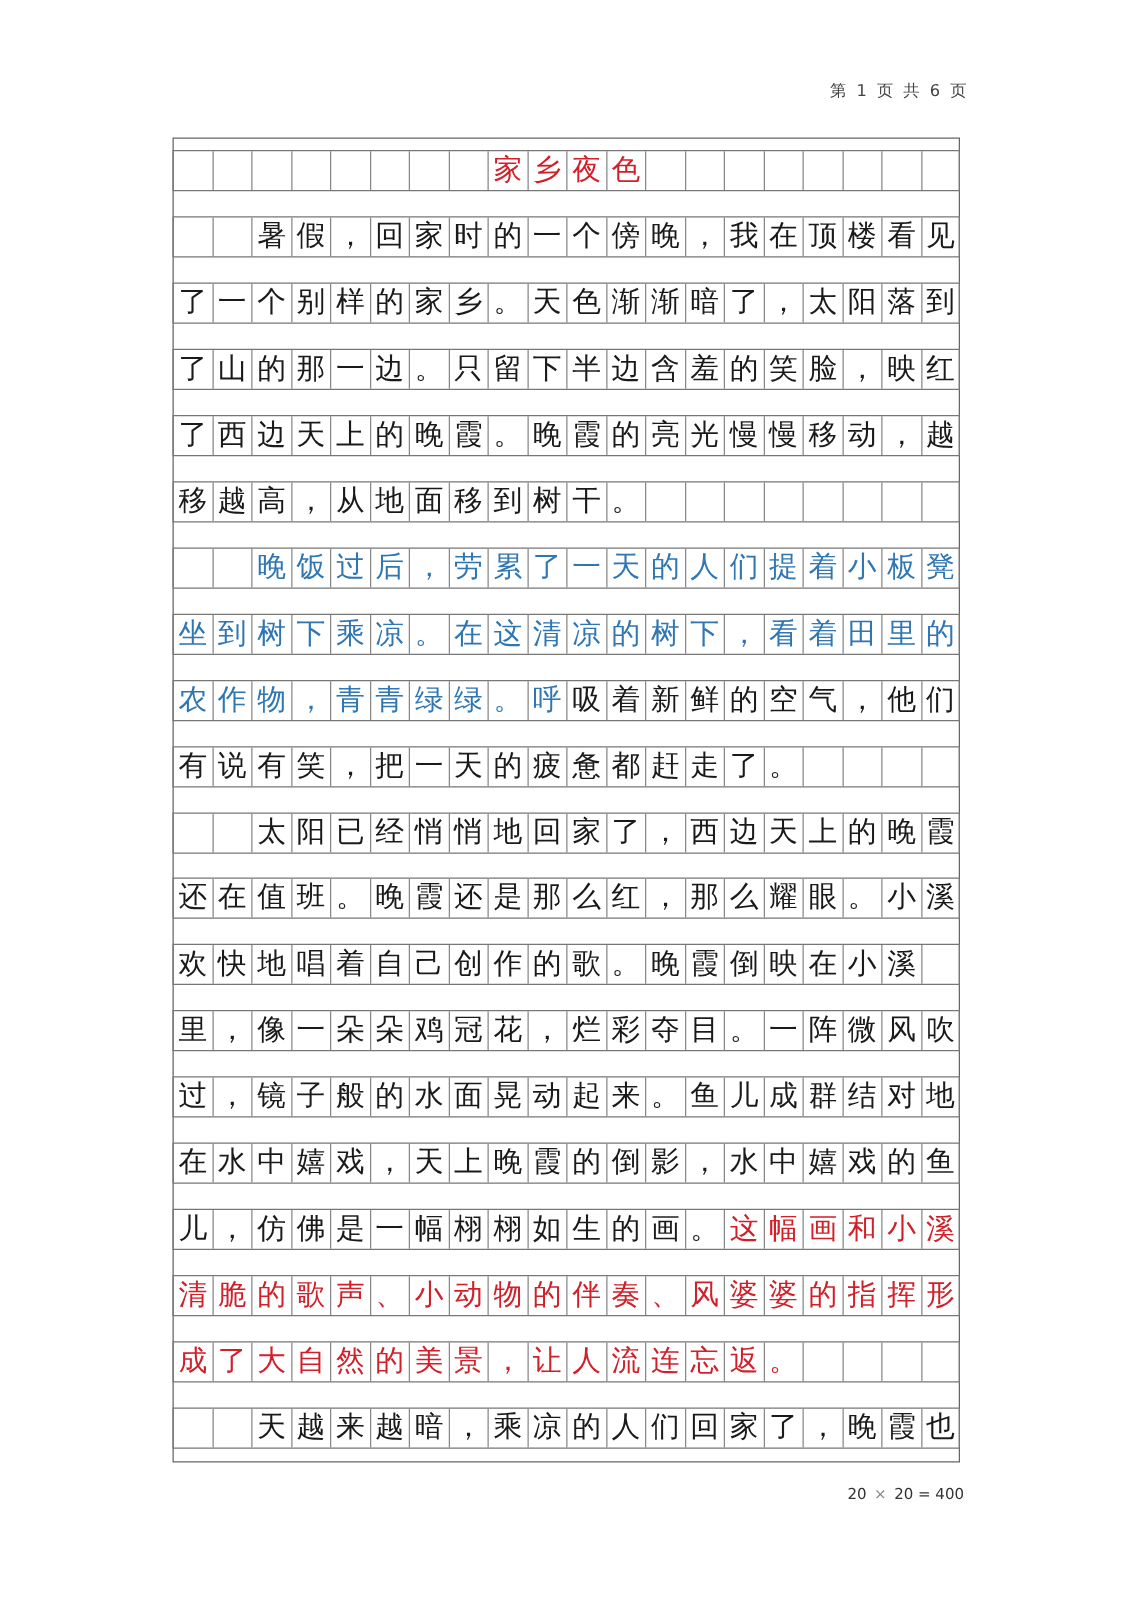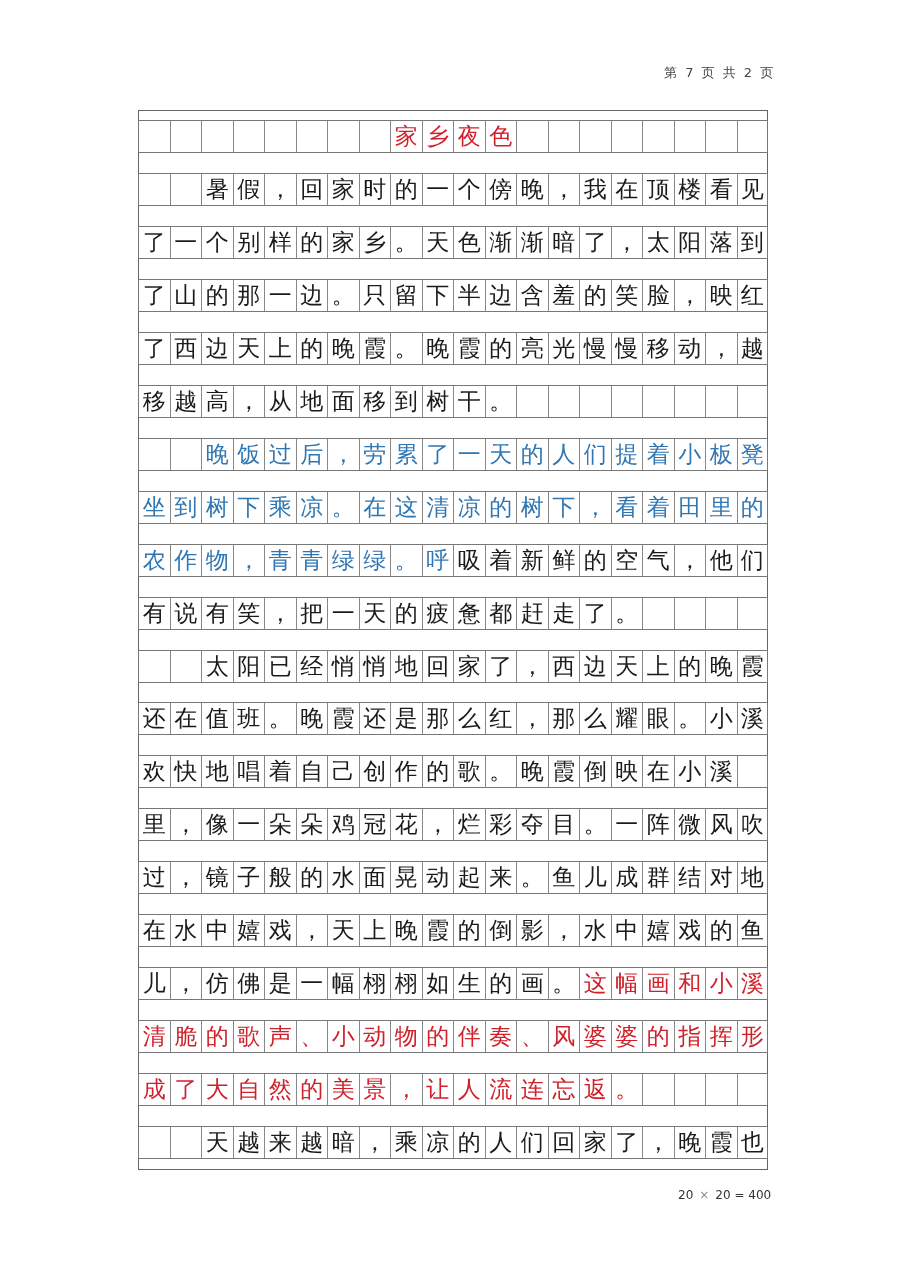--- a/index.html
+++ b/index.html
@@ -18,21 +18,21 @@
           display: flex; align-items: center; justify-content: center;
           font-size: 23px; line-height: 1; color: #1a1a1a; }
   .cell:first-child { border-left: 1px solid #777; }
   .cell:last-child { border-right: 1px solid #777; }
   .cell.red { color: #d0202a; }
   .cell.blue { color: #2f76b3; }
 </style>
 </head>
 <body>
 
-<div class="page-header">第 7 页 共 2 页</div>
+<div class="page-header">第 1 页 共 6 页</div>
 
 <div class="sheet" id="sheet">
     <div class="row" style="top: 9px;">
       <div class="cell"></div>
       <div class="cell"></div>
       <div class="cell"></div>
       <div class="cell"></div>
       <div class="cell"></div>
       <div class="cell"></div>
       <div class="cell"></div>

